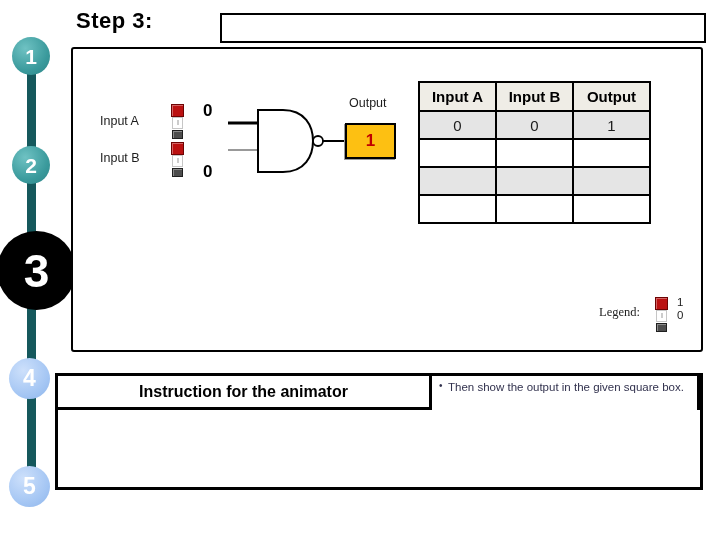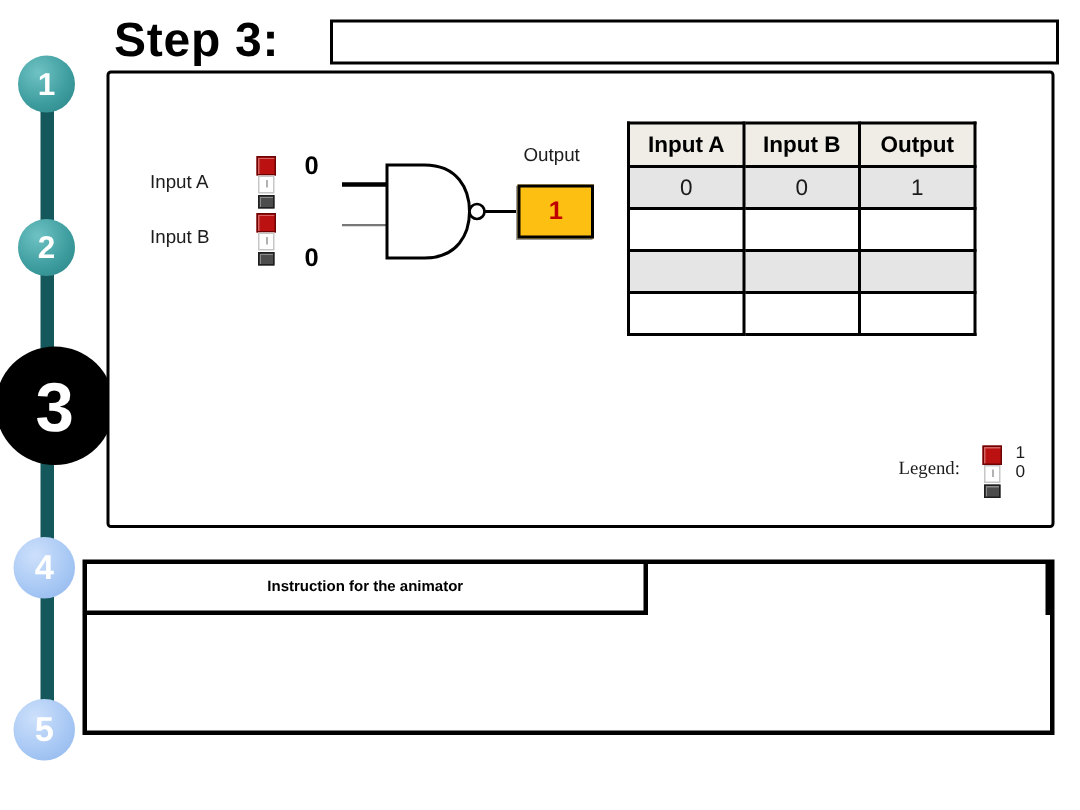--- a/index.html
+++ b/index.html
@@ -16,21 +16,21 @@
   .step-teal{width:38px;height:38px;font-size:21px;
     background:radial-gradient(circle at 35% 30%, #6fc2c3, #3a9a9c 62%, #2d8486);}
   .step-c1{left:12px;top:37px;}
   .step-c2{left:12px;top:146px;}
   .step-current{left:-3px;top:231px;width:79px;height:79px;font-size:46px;background:#000;}
   .step-blue{width:41px;height:41px;font-size:23px;
     background:radial-gradient(circle at 35% 30%, #cde0fb, #a3c5f3 65%, #8db4ea);}
   .step-c4{left:9px;top:358px;}
   .step-c5{left:9px;top:466px;}
   
-  .page-title{position:absolute;left:76px;top:8px;font-size:32px;font-weight:bold;color:#000;letter-spacing:.5px;}
+  .page-title{position:absolute;left:76px;top:8px;font-size:22px;font-weight:bold;color:#000;letter-spacing:.5px;}
   .title-box{position:absolute;left:220px;top:13px;width:482px;height:26px;border:2px solid #000;background:#fff;}
   
   .working-area{position:absolute;left:71px;top:47px;width:628px;height:301px;border:2px solid #000;border-radius:3px;background:#fff;}
   .io-label{position:absolute;font-size:12.5px;color:#1c1c1c;}
   .io-value{position:absolute;font-size:17px;font-weight:bold;color:#000;}
   
   .switch{position:absolute;width:13px;height:33px;}
   .switch .knob-on{width:11px;height:11px;margin:0 auto;background:#bb1111;border:1px solid #6d0303;
     box-shadow:inset 1px 1px 0 rgba(255,255,255,.35);}
   .switch .track{width:9px;height:10px;margin:0 auto;background:#fff;border:1px solid #c6c6c6;position:relative;}
@@ -54,21 +54,21 @@
   .legend-switch{left:655px;top:297px;}
   .legend-digit{position:absolute;font-size:11.5px;color:#1c1c1c;}
   .legend-on{left:677px;top:296px;}
   .legend-off{left:677px;top:309px;}
   
   .instr-table{
     position:absolute;left:55px;top:373px;width:642px;height:111px;border:3px solid #000;background:#fff;
     display:grid;grid-template-columns:374px 1fr;grid-template-rows:34px 1fr;
   }
   .instr-cell{box-sizing:border-box;}
-  .instr-head{display:flex;align-items:center;justify-content:center;font-size:10px;font-weight:bold;color:#000;border-bottom:3px solid #000;}
+  .instr-head{display:flex;align-items:center;justify-content:center;font-size:16px;font-weight:bold;color:#000;border-bottom:3px solid #000;}
   .instr-head.left,.instr-body.left{border-right:3px solid #000;}
   .instr-body{padding:5px 8px 0 6px;}
   .bullet-list{list-style:none;margin:0;padding:0;}
   .bullet-list li{position:relative;padding-left:10px;font-size:11.5px;color:#32324e;margin-bottom:7px;line-height:1.05;}
   .bullet-list li::before{content:"\2022";position:absolute;left:1px;top:0;font-size:10px;color:#32324e;}
 </style>
 </head>
 <body>
 
 <div class="stage">
@@ -160,17 +160,18 @@
     <div class="track"></div>
     <div class="knob-off"></div>
   </div>
   <span class="legend-digit legend-on">1</span>
   <span class="legend-digit legend-off">0</span>
 
   <div class="instr-table">
     <div class="instr-cell instr-head left">Instruction for the animator</div>
     <div class="instr-cell instr-body left">
       <ul class="bullet-list">
+        <li>Then show the output in the given square box.</li>
       </ul>
     </div>
   </div>
 
 </div>
 
 </body></html>

